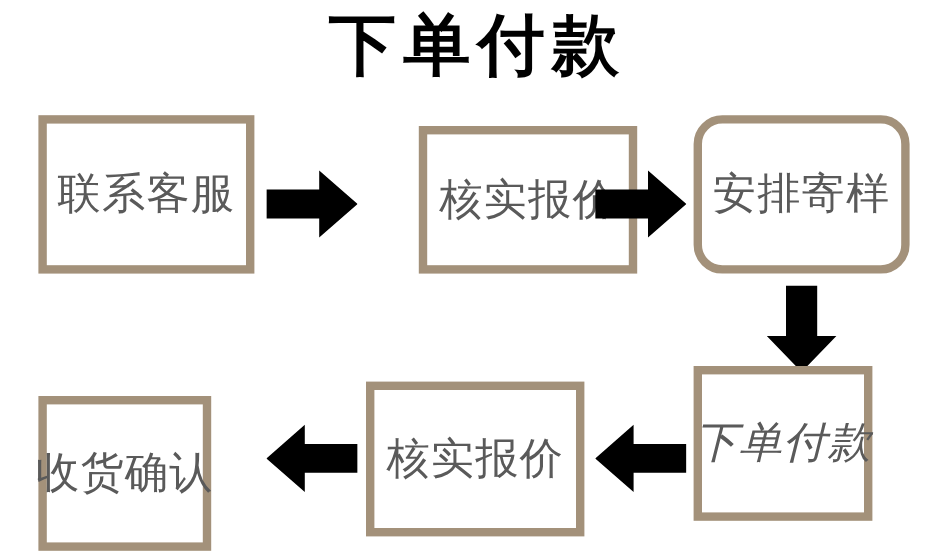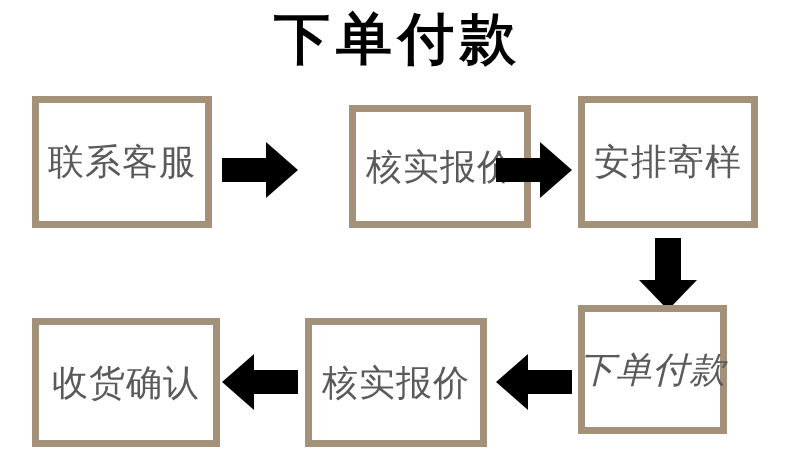--- a/index.html
+++ b/index.html
@@ -48,24 +48,24 @@
     font-size: 36px;
     line-height: 40px;
     color: #5a5a5a;
     letter-spacing: 1px;
     white-space: nowrap;
     font-weight: normal;
   }
 
   .node-1 { left: 32px;  top: 96px;  width: 180px; height: 132px; }
   .node-2 { left: 305px; top: 105px; width: 182px; height: 123px; margin-left: 44px; }
-  .node-3 { left: 578px; top: 96px;  width: 180px; height: 132px; }
+  .node-3 { left: 578px; top: 96px;  width: 180px; height: 132px; border-radius: 24px; }
   .node-4 { left: 578px; top: 305px; width: 149px; height: 129px; font-style: italic; }
   .node-5 { left: 305px; top: 318px; width: 182px; height: 129px; }
-  .node-6 { left: 32px;  top: 318px; width: 188px; height: 129px; }
+  .node-6 { left: 32px;  top: 330px; width: 144px; height: 129px; }
 
   
   .arrow {
     position: absolute;
   }
   .arrow svg { display: block; }
 
   .arrow-r1 { left: 222px; top: 140px; width: 76px; height: 60px; }
   .arrow-r2 { left: 496px; top: 140px; width: 76px; height: 60px; }
   .arrow-d1 { left: 638px; top: 238px; width: 60px; height: 72px; }

